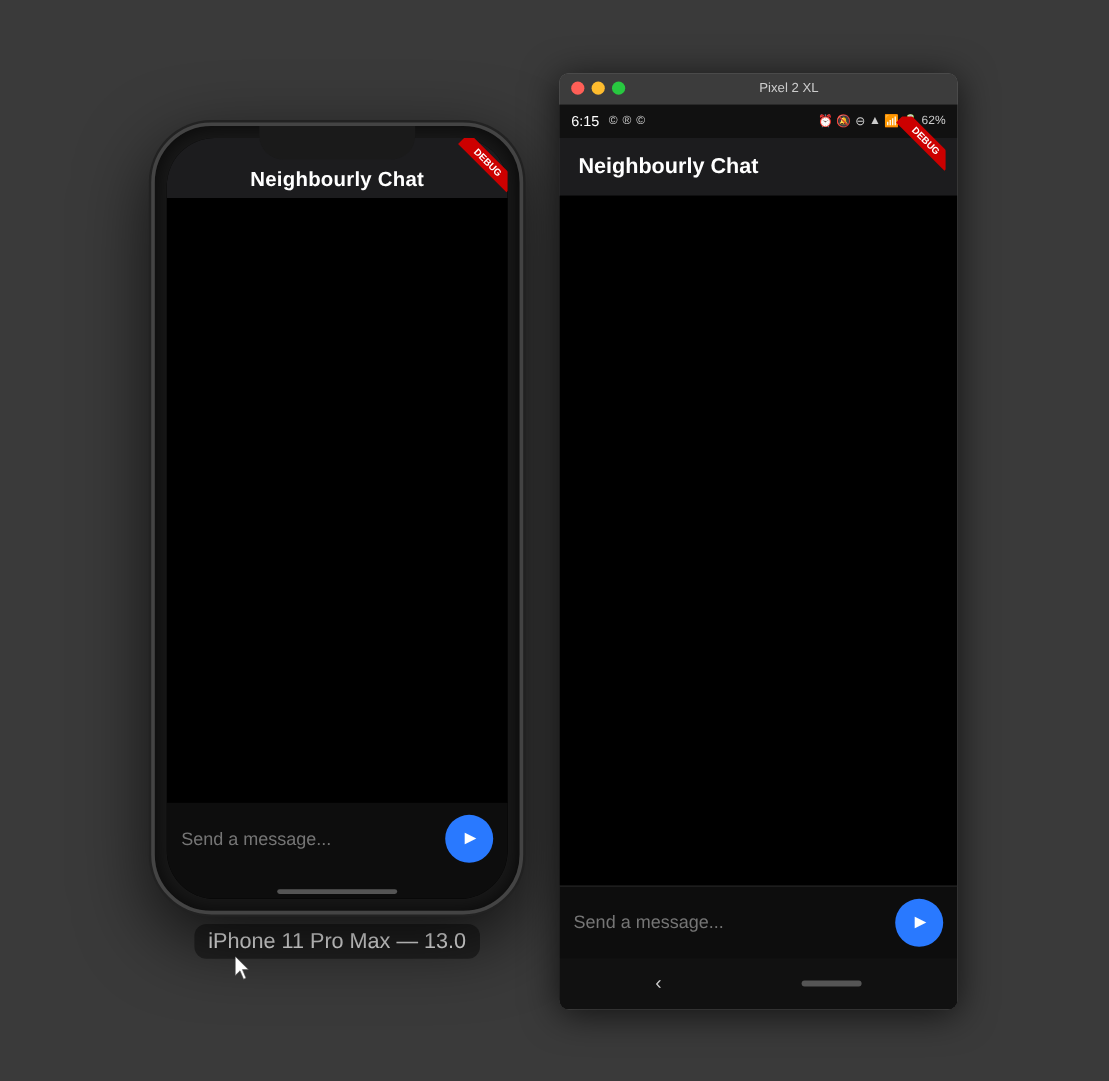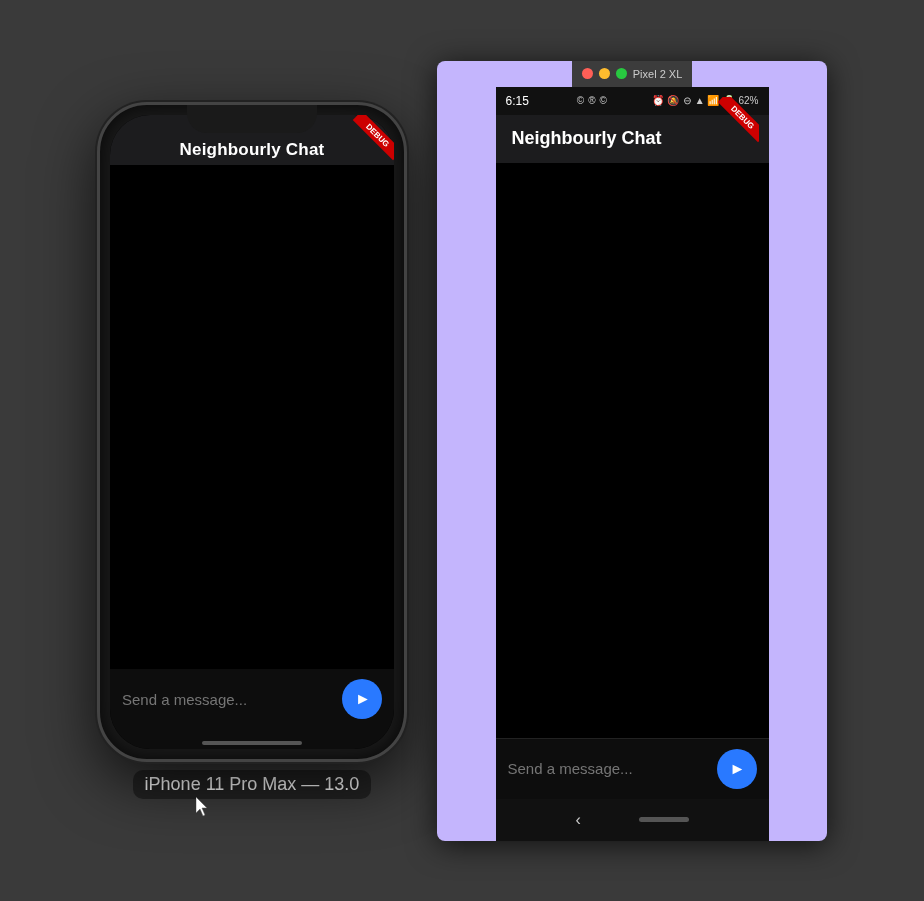--- a/index.html
+++ b/index.html
@@ -214,30 +214,29 @@
       background: #222;
       color: #fff;
       font-size: 18px;
       padding: 4px 12px;
       border-radius: 10px;
       white-space: nowrap;
     }
 
     
     .pixel-window {
-      width: 390px;
+      width: 332px;
       height: 780px;
-      background: #c4b5fd;
+      background: #737373;
       border-radius: 8px;
       box-shadow: 0 4px 30px rgba(0,0,0,0.7);
       display: flex;
       flex-direction: column;
       overflow: hidden;
       position: relative;
-      align-items: center;
     }
 
     .pixel-title-bar {
       background: #3c3c3c;
       height: 26px;
       display: flex;
       align-items: center;
       padding: 0 10px;
       gap: 6px;
       flex-shrink: 0;
@@ -269,21 +268,20 @@
       position: relative;
     }
 
     .pixel-status-bar {
       background: #111;
       height: 28px;
       display: flex;
       align-items: center;
       padding: 0 10px;
       flex-shrink: 0;
-      gap: 40px;
     }
 
     .pixel-time {
       color: #fff;
       font-size: 12px;
       font-weight: 500;
     }
 
     .pixel-status-icons {
       margin-left: 8px;

